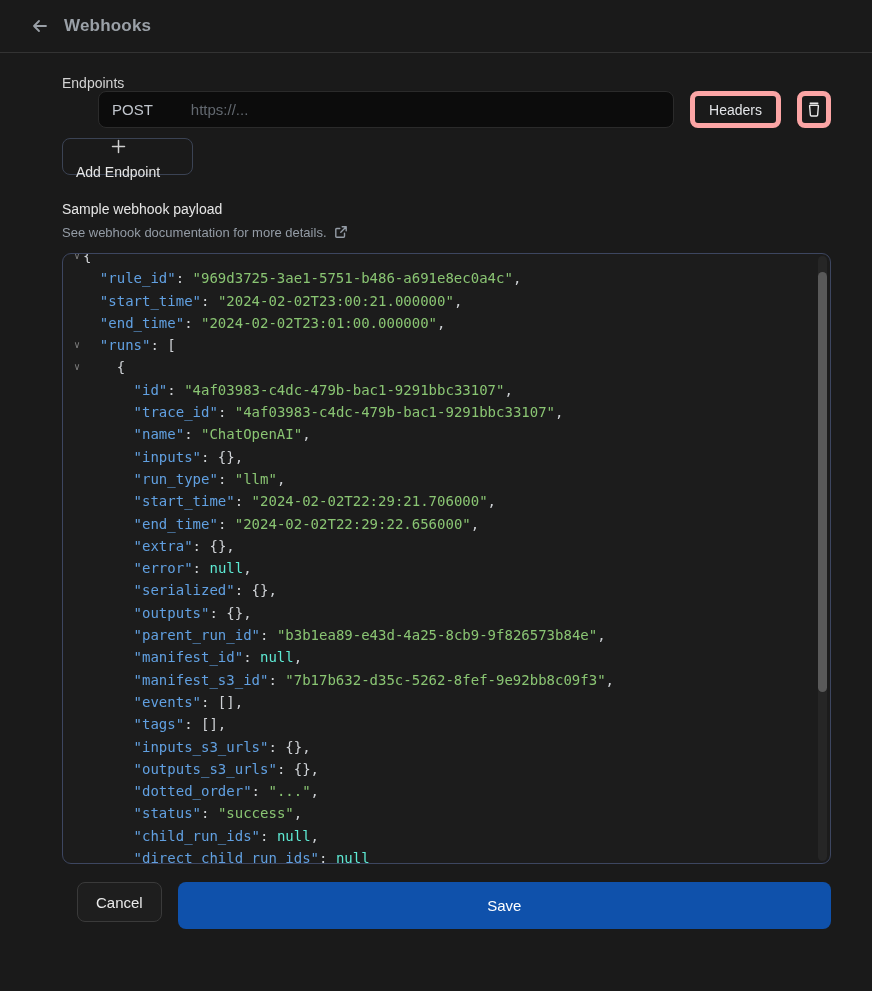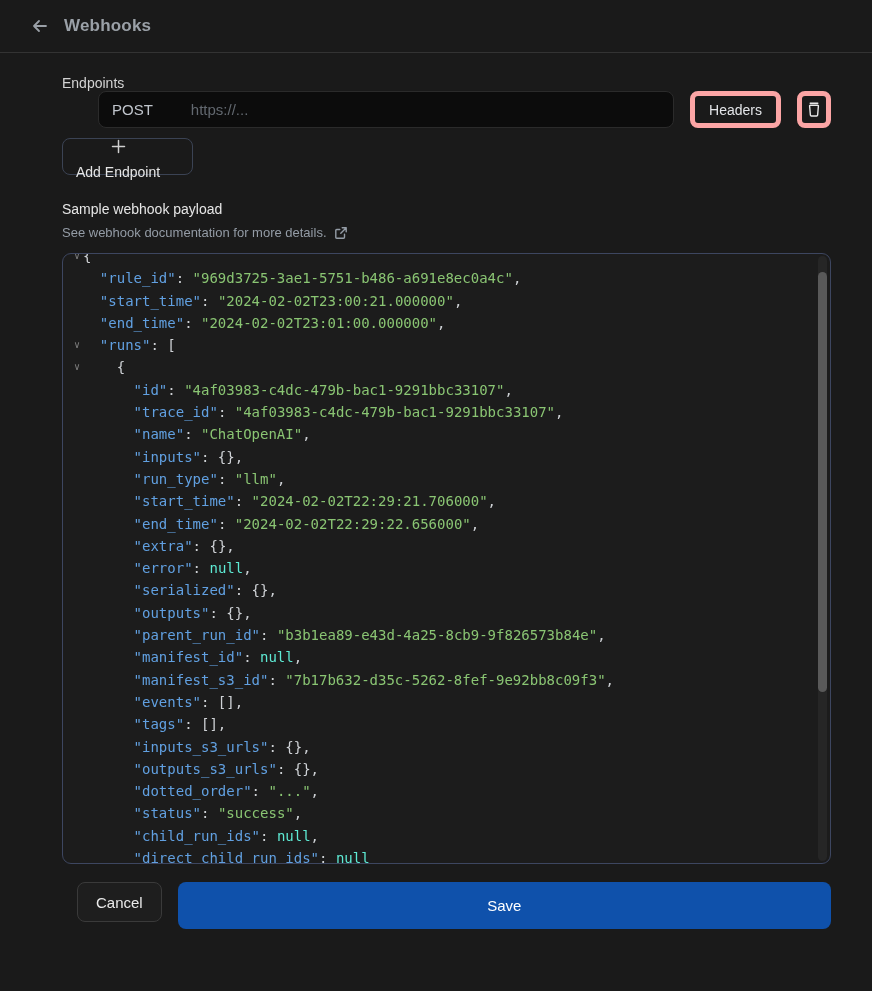--- a/index.html
+++ b/index.html
@@ -76,21 +76,21 @@
     padding: 0 32px 0 13px;
     cursor: pointer;
     flex-direction: column;
   }
   .plus { color: #cfcfcf; }
 
   .section { margin-top: 26px; }
   .section-title { font-size: 14px; font-weight: 500; color: #e6e6e6; }
   .doc-line {
     margin-top: 8px;
-    display: flex; align-items: center; gap: 7px;
+    display: flex; gap: 7px;
     font-size: 13px; color: #949ca6;
     cursor: pointer; text-decoration: none;
   }
 
   
   .editor {
     position: relative;
     margin-top: 13px;
     height: 611px;
     background: #1c1c1c;

